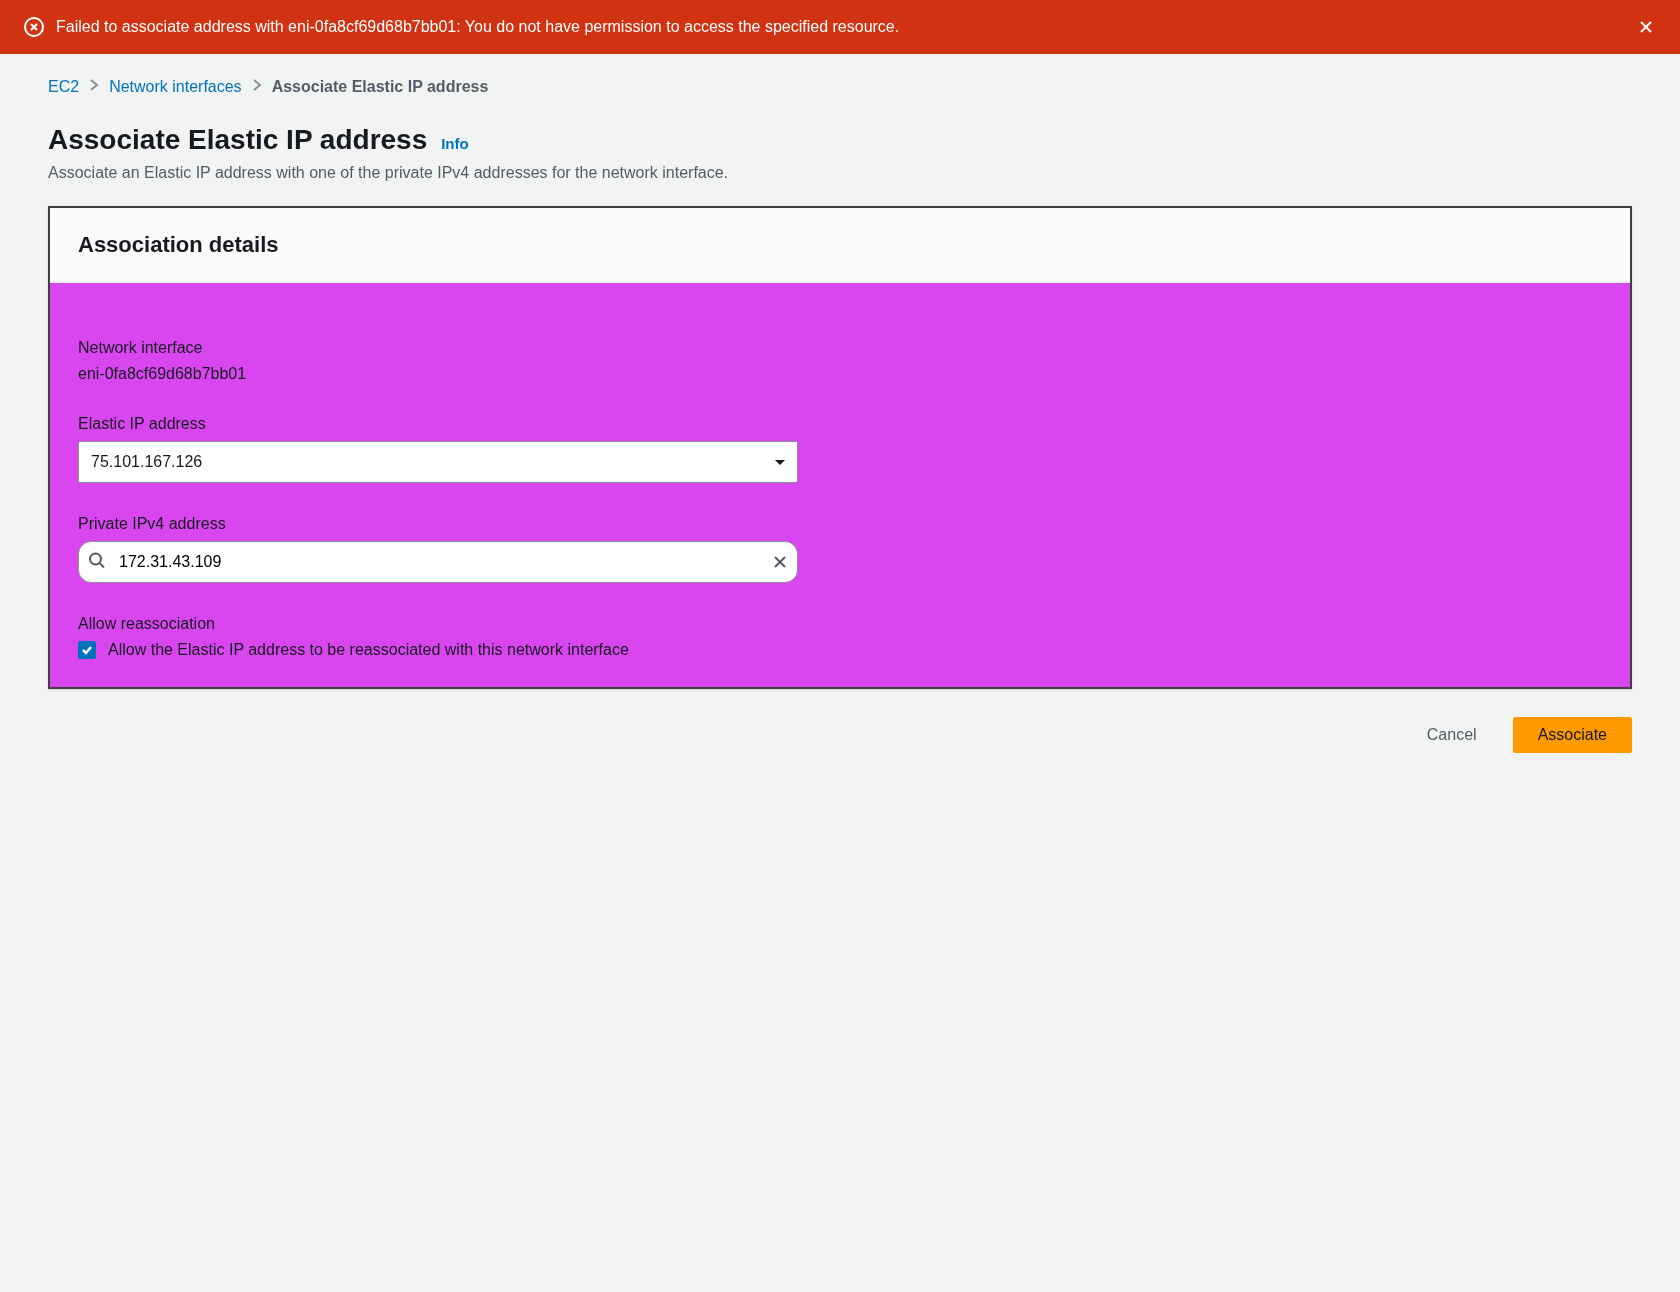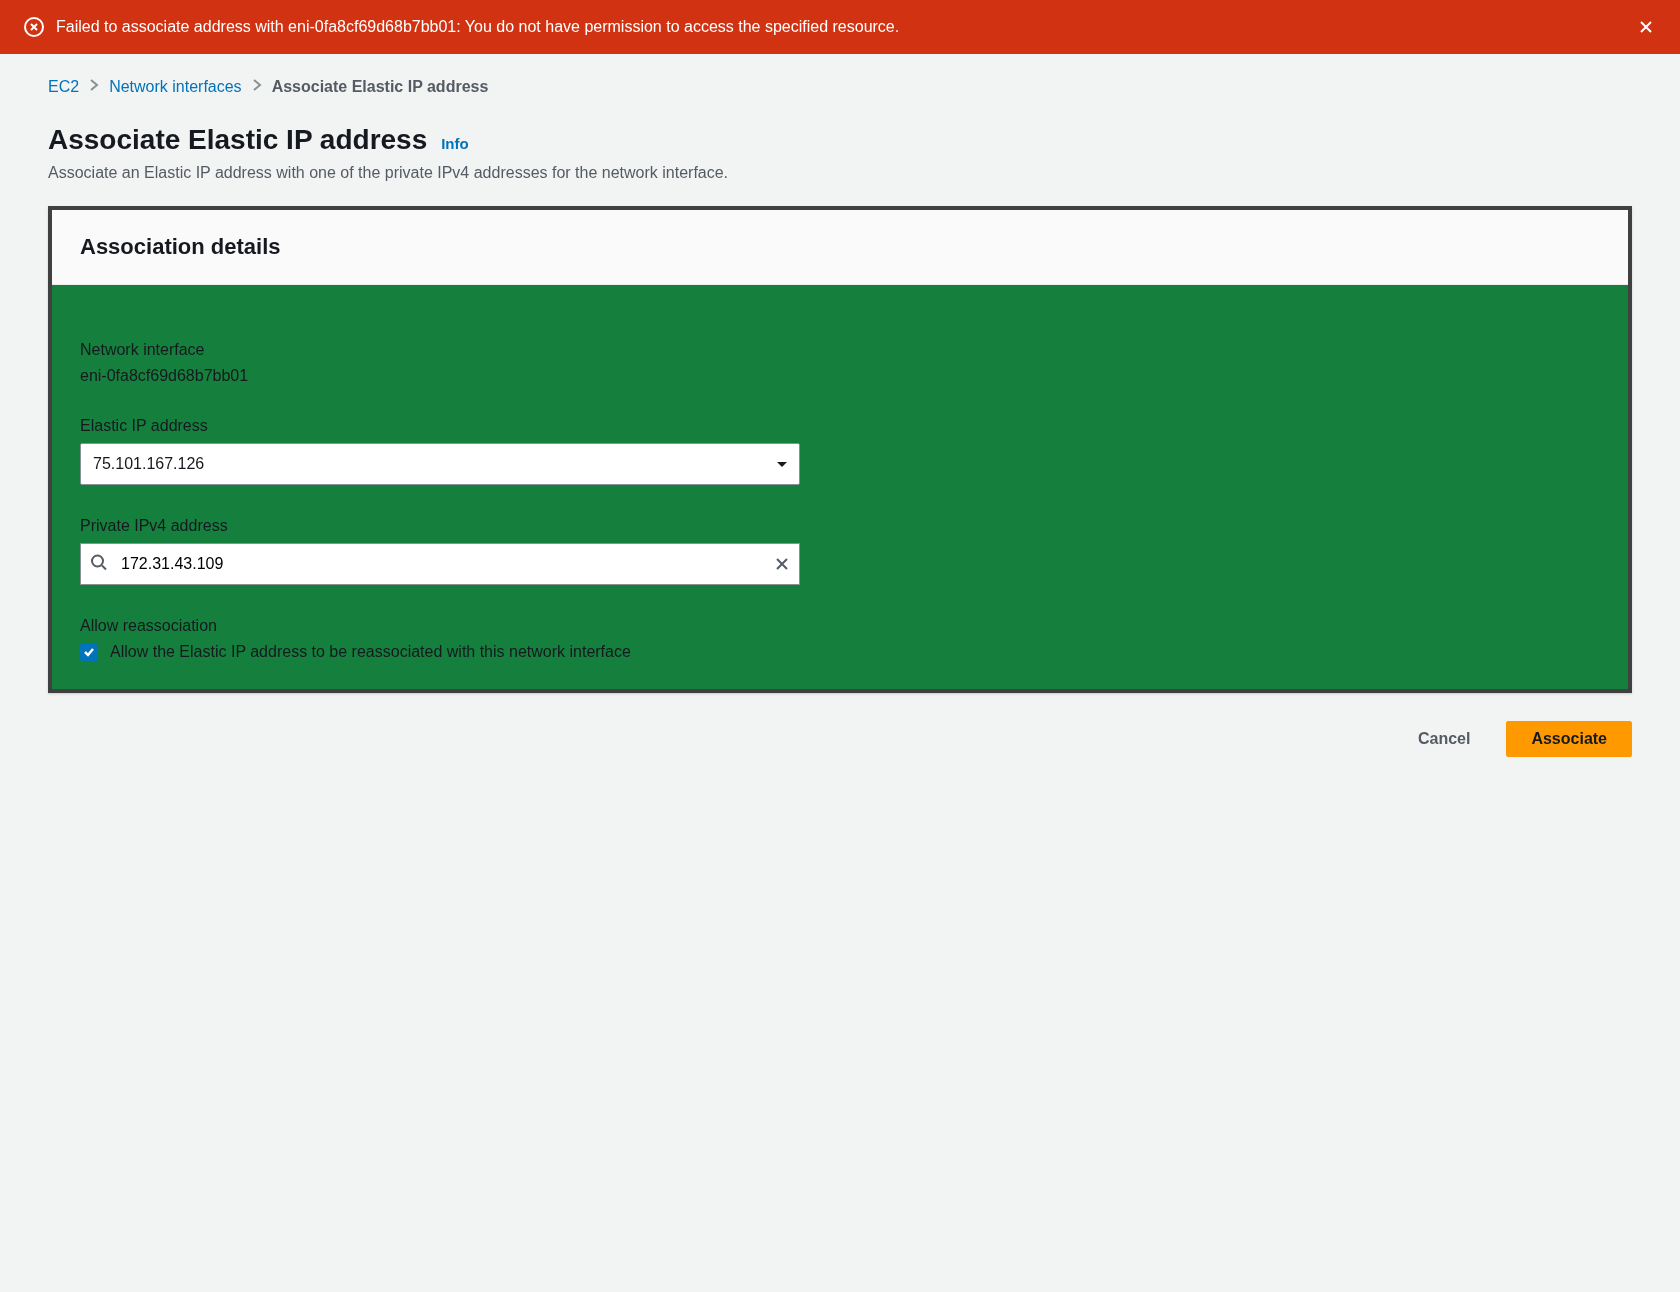--- a/index.html
+++ b/index.html
@@ -87,22 +87,22 @@
       margin-left: 10px;
       text-decoration: none;
       vertical-align: baseline;
     }
     .page-description {
       color: #545b64;
       font-size: 16px;
       margin-top: 8px;
     }
     .panel {
-      background: #15803d;
-      border: 4px solid #404040;
+      background: #d946ef;
+      border: 2px solid #404040;
       box-shadow: 0 1px 1px rgba(0,0,0,0.05), 0 1px 3px rgba(0,0,0,0.1);
       margin-top: 24px;
     }
     .panel-header {
       padding: 24px 28px;
       border-bottom: 1px solid #eaeded;
       background: #fafafa;
     }
     .panel-header h2 {
       font-size: 22px;
@@ -155,21 +155,21 @@
     }
     .search-wrapper {
       position: relative;
       width: 720px;
       max-width: 100%;
     }
     .search-input {
       width: 100%;
       height: 42px;
       border: 1px solid #879196;
-      border-radius: 0;
+      border-radius: 13px;
       padding: 6px 40px 6px 40px;
       font-size: 16px;
       background: #fff;
     }
     .search-icon-left {
       position: absolute;
       left: 10px;
       top: 50%;
       transform: translateY(-50%);
       pointer-events: none;
@@ -211,21 +211,21 @@
     }
     .actions-row {
       display: flex;
       justify-content: flex-end;
       gap: 12px;
       margin-top: 28px;
     }
     .btn {
       padding: 8px 24px;
       font-size: 16px;
-      font-weight: 700;
+      font-weight: 400;
       border-radius: 2px;
       cursor: pointer;
       border: none;
       background: none;
     }
     .btn-cancel {
       color: #545b64;
     }
     .btn-primary {
       background: #ff9900;

